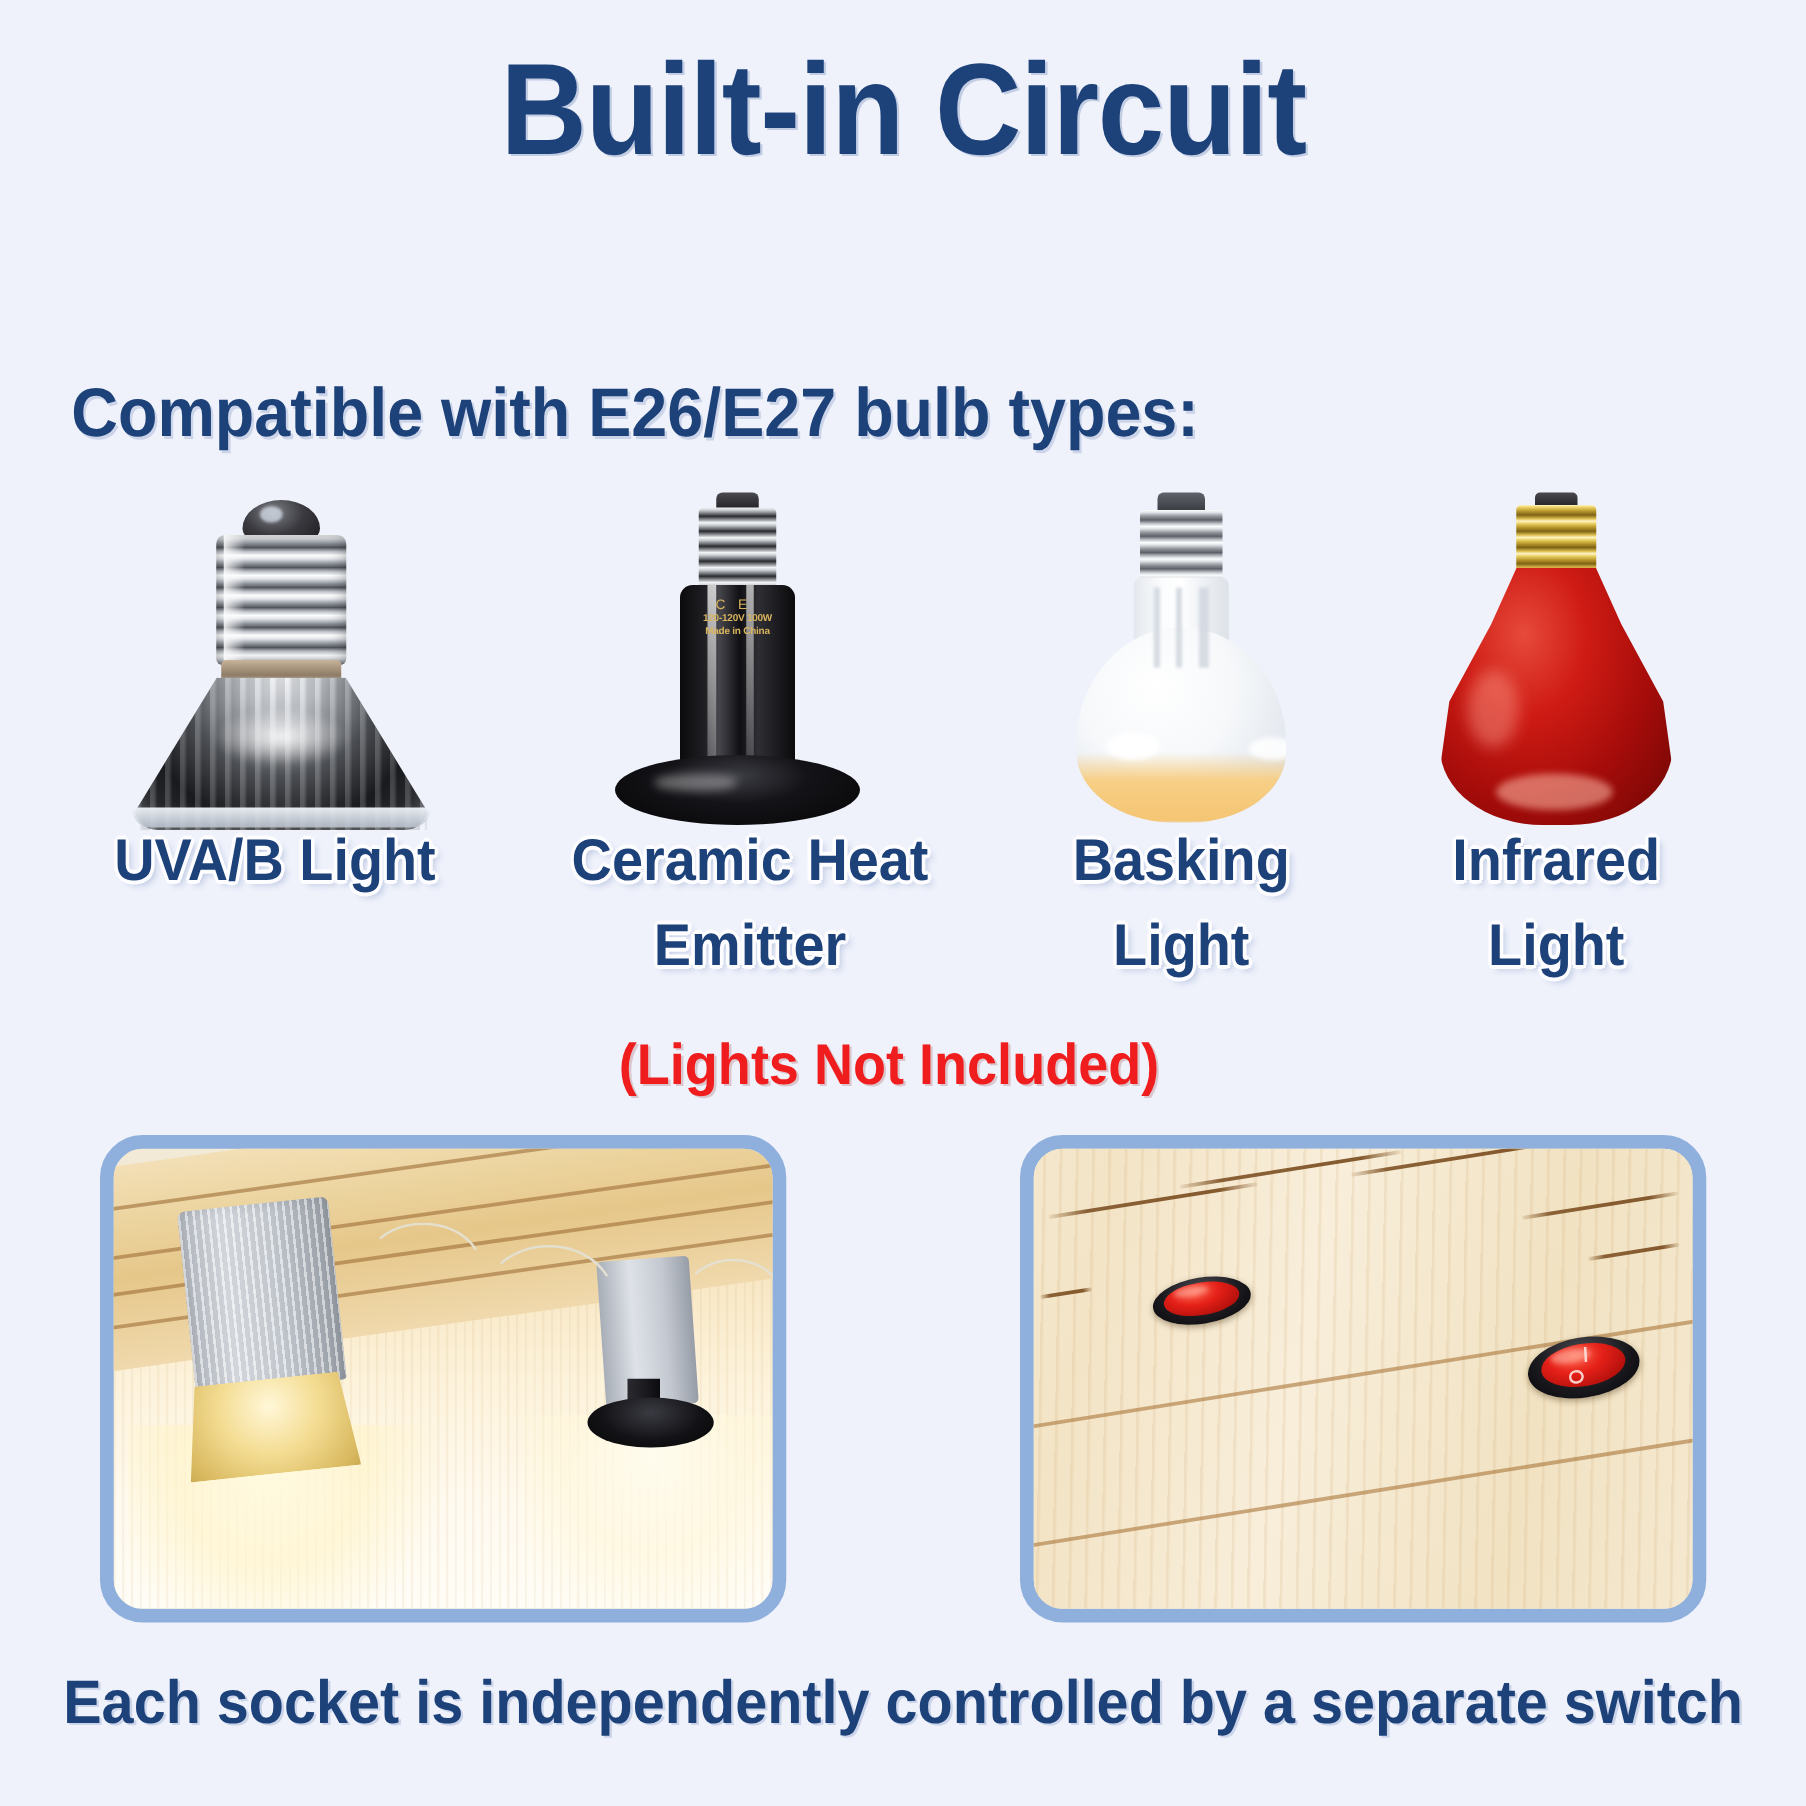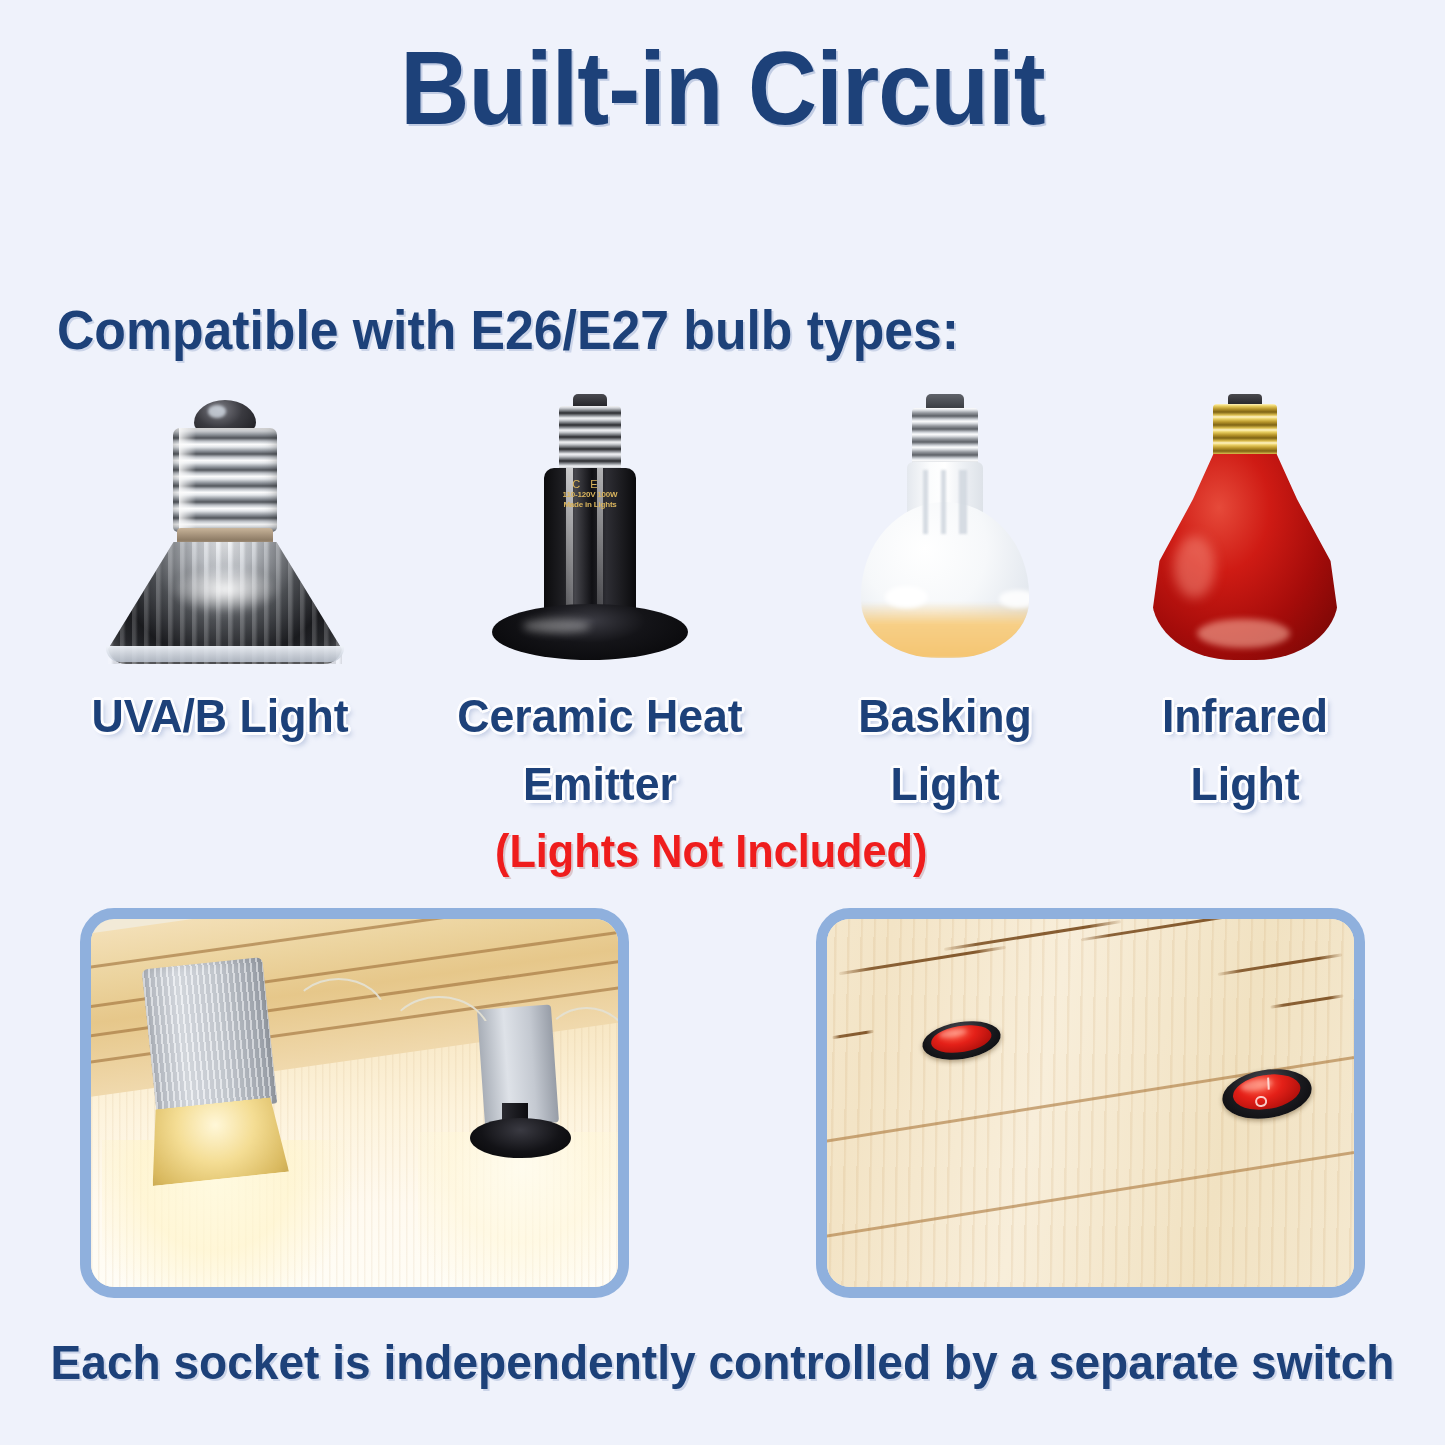--- a/index.html
+++ b/index.html
@@ -259,21 +259,21 @@
     width:22%; height:30%; border-radius:50%;
     background:rgba(255,170,150,.42); filter:blur(6px);
   }
   .ir-bulb::after{
     content:""; position:absolute; left:24%; bottom:6%;
     width:50%; height:14%; border-radius:50%;
     background:rgba(255,190,170,.55); filter:blur(3px);
   }
 
   
-  .labels { position:absolute; left:0; top:682px; width:1445px; height:130px; }
+  .labels { position:absolute; left:0; top:654px; width:1445px; height:130px; }
   .label {
     position:absolute; top:0;
     text-align:center;
     font-size:47px;
     font-weight:bold;
     color:#1d4179;
     line-height:68px;
     transform:scaleX(0.95);
     text-shadow:
        3px 0 0 #fdfdff, -3px 0 0 #fdfdff, 0 3px 0 #fdfdff, 0 -3px 0 #fdfdff,
@@ -458,22 +458,22 @@
       </div>
     </div>
 
     <div class="bulb-cell" style="left:492px;width:196px;">
       <div class="bulb-stage">
         <div class="ce-tip"></div>
         <div class="ce-threads"></div>
         <div class="ce-body"></div>
         <div class="ce-marks">CE</div>
         <div class="ce-print">
-          <div>110-120V 100W</div>
-          <div>Made in Lights</div>
+          <div>120-120V 100W</div>
+          <div>Made in China</div>
         </div>
         <div class="ce-foot"></div>
       </div>
     </div>
 
     <div class="bulb-cell" style="left:861px;width:168px;">
       <div class="bulb-stage">
         <div class="bk-tip"></div>
         <div class="bk-threads"></div>
         <div class="bk-neck"></div>

